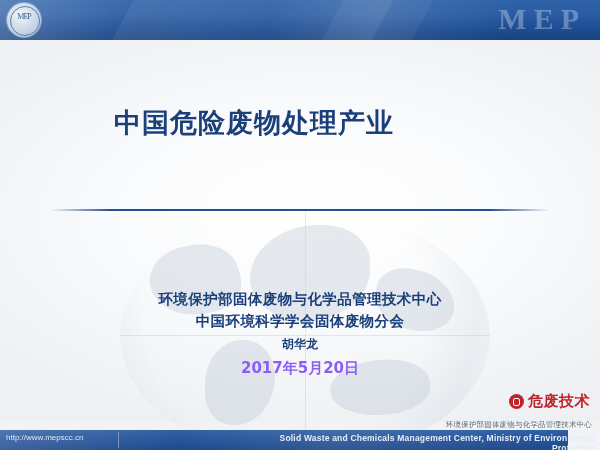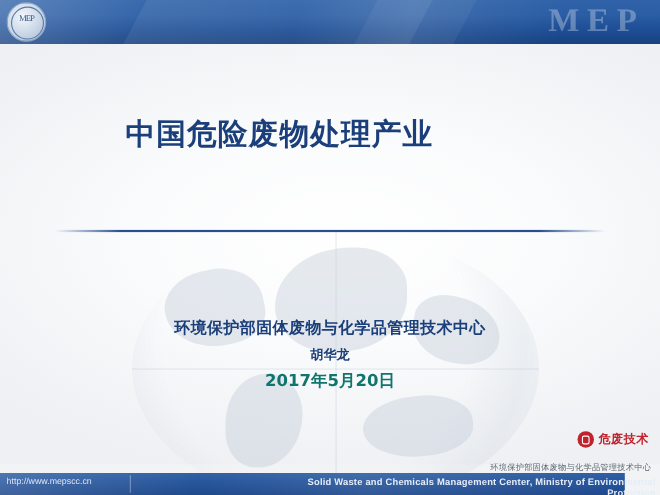--- a/index.html
+++ b/index.html
@@ -163,21 +163,21 @@
     font-family: Liberation Sans, sans-serif;
     font-size: 12px;
     font-weight: bold;
     color: #1b3f7a;
     line-height: 24px;
   }
   .author-date {
     font-family: "DejaVu Sans", sans-serif;
     font-size: 15px;
     font-weight: bold;
-    color: #0f766e;
+    color: #8b5cf6;
     line-height: 24px;
   }
 
   
   .wm-badge {
     position: absolute;
     right: 10px; top: 392px;
     display: flex;
     align-items: center;
     gap: 4px;
@@ -192,21 +192,21 @@
     content: "";
     position: absolute;
     left: 4px; top: 3.5px;
     width: 7px; height: 8px;
     border: 1.4px solid #ffffff;
     border-radius: 2px;
     box-sizing: border-box;
   }
   .wm-text {
     font-family: "DejaVu Sans", sans-serif;
-    font-size: 11px;
+    font-size: 15px;
     color: #c0232c;
     font-weight: bold;
     letter-spacing: 0.5px;
   }
 
   
   .footer-cn {
     position: absolute;
     right: 8px; top: 420px;
     font-family: "DejaVu Sans", sans-serif;
@@ -279,20 +279,21 @@
     </div>
   </div>
 
   <div class="title-block">
     <div class="title-line">中国危险废物处理产业</div>
   </div>
   <div class="title-rule"></div>
 
   <div class="author-block">
     <div class="author-line">环境保护部固体废物与化学品管理技术中心</div>
+    <div class="author-line">中国环境科学学会固体废物分会</div>
     <div class="author-name">胡华龙</div>
     <div class="author-date">2017年5月20日</div>
   </div>
 
   <div class="wm-badge">
     <div class="wm-circle"></div>
     <div class="wm-text">危废技术</div>
   </div>
 
   <div class="footer-cn">环境保护部固体废物与化学品管理技术中心</div>

